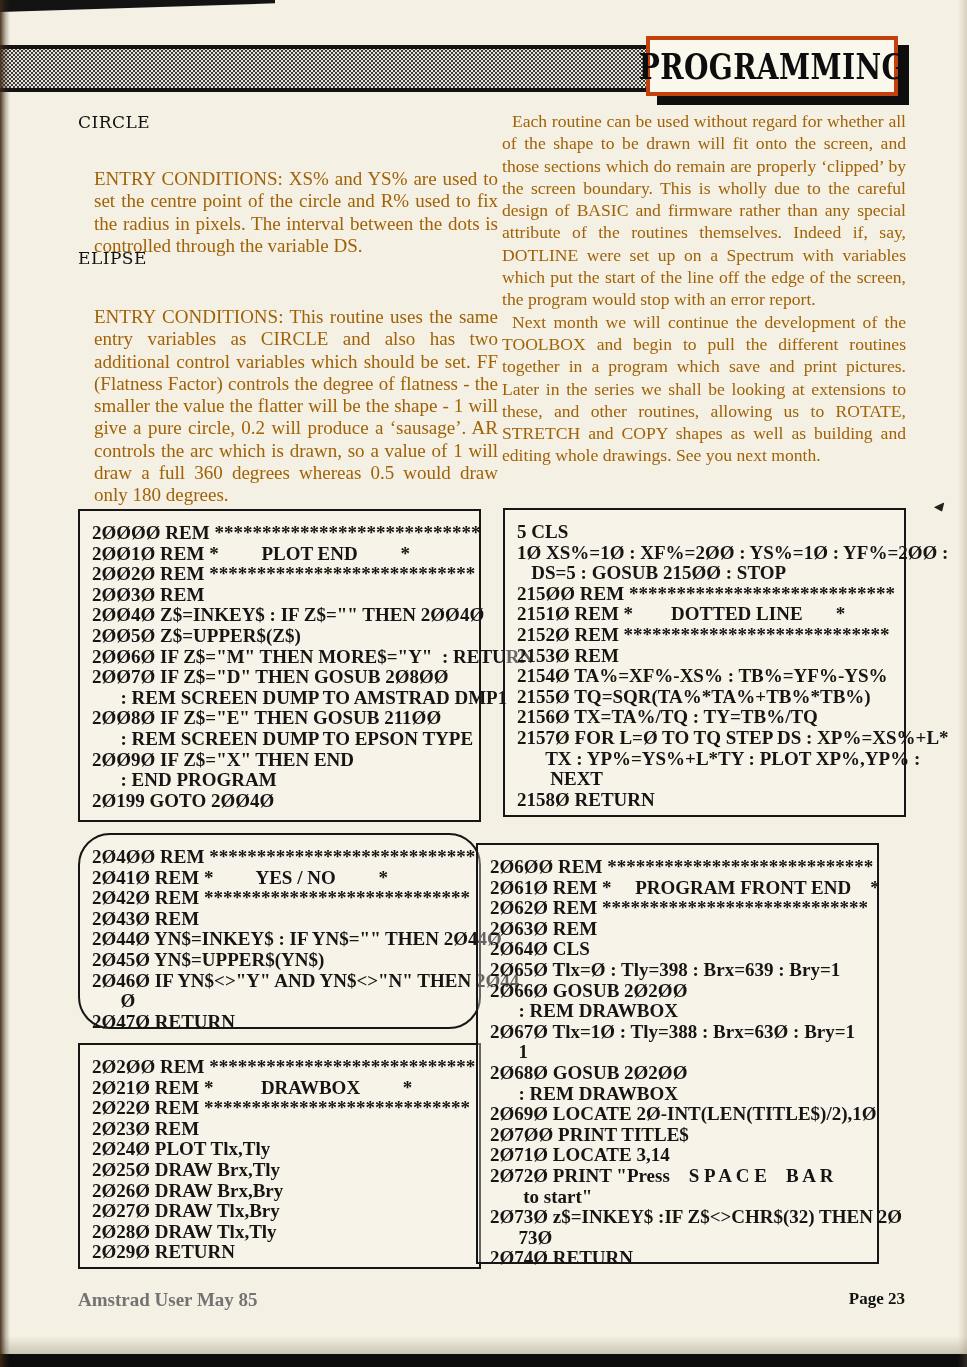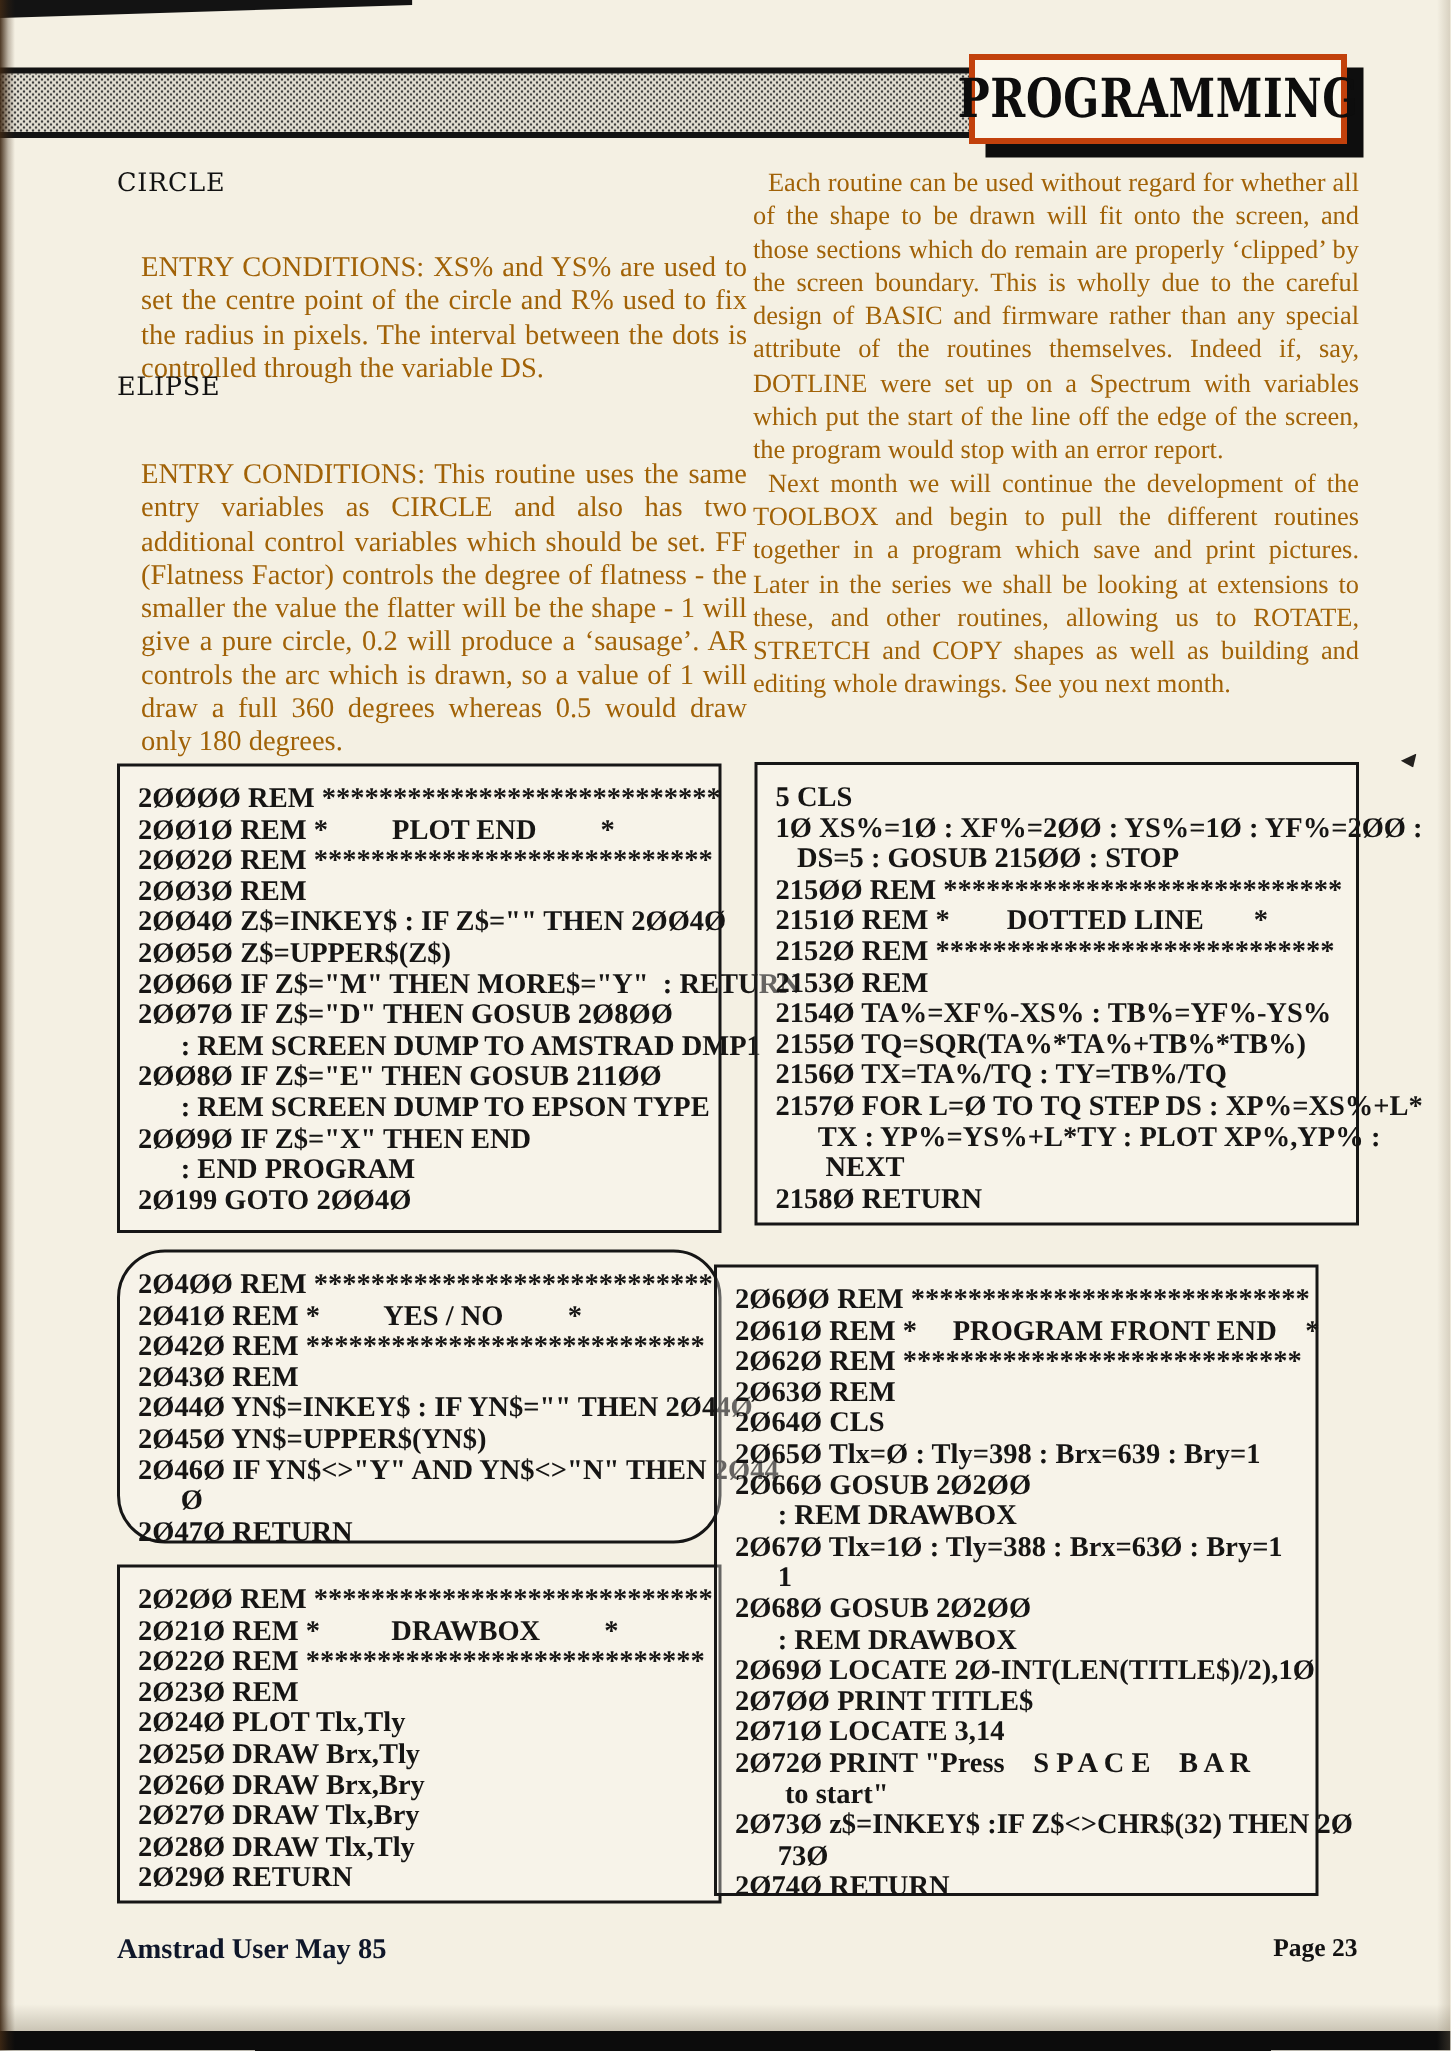--- a/index.html
+++ b/index.html
@@ -48,21 +48,21 @@
   .code-box pre { margin:0; padding:12px 6px 8px 12px; font-family:Liberation Serif, serif;
                   font-weight:bold; font-size:19px; line-height:20.6px; color:#161514;
                   white-space:pre; letter-spacing:0; }
   #lb1 { left:78px;  top:509px;  width:403px; height:313px; }
   #lb2 { left:78px;  top:833px;  width:403px; height:196px;border-radius:32px; }
   #lb3 { left:78px;  top:1043px; width:403px; height:226px; }
   #rb1 { left:503px; top:508px;  width:403px; height:309px; }
   #rb2 { left:476px; top:843px;  width:403px; height:421px; }
 
   
-  .footer-left  { position:absolute; left:78px;  top:1289px; font-weight:bold; font-size:19px; color:#0f172a; }
+  .footer-left  { position:absolute; left:78px;  top:1289px; font-weight:bold; font-size:19px; color:#737373; }
   .footer-right { position:absolute; right:62px; top:1289px; font-weight:bold; font-size:17px; color:#121212; }
 
   .artifact { position:absolute; left:934px; top:503px; width:11px; height:9px; background:#23211e;
               clip-path:polygon(100% 0, 0 38%, 68% 100%); transform:rotate(-8deg); }
 </style>
 </head>
 <body>
 
 <div class="edge-top"></div>
 <div class="halftone-band"></div>

